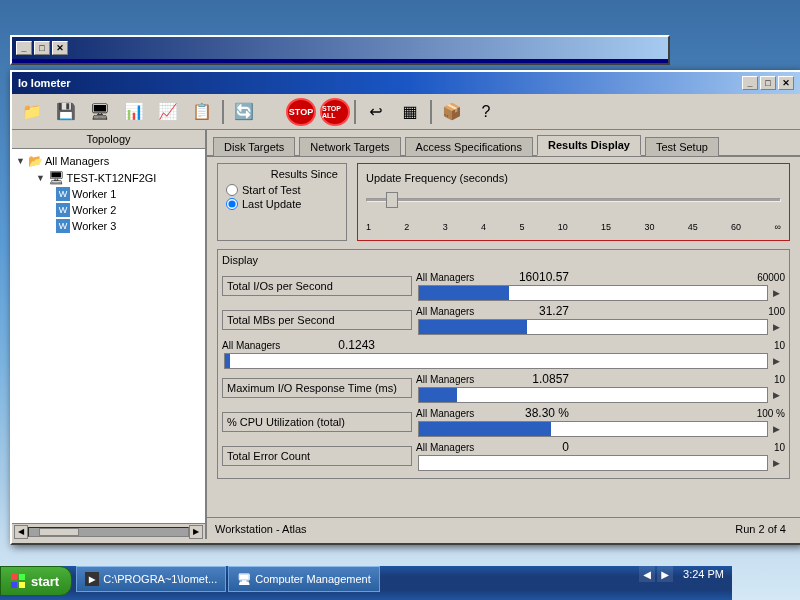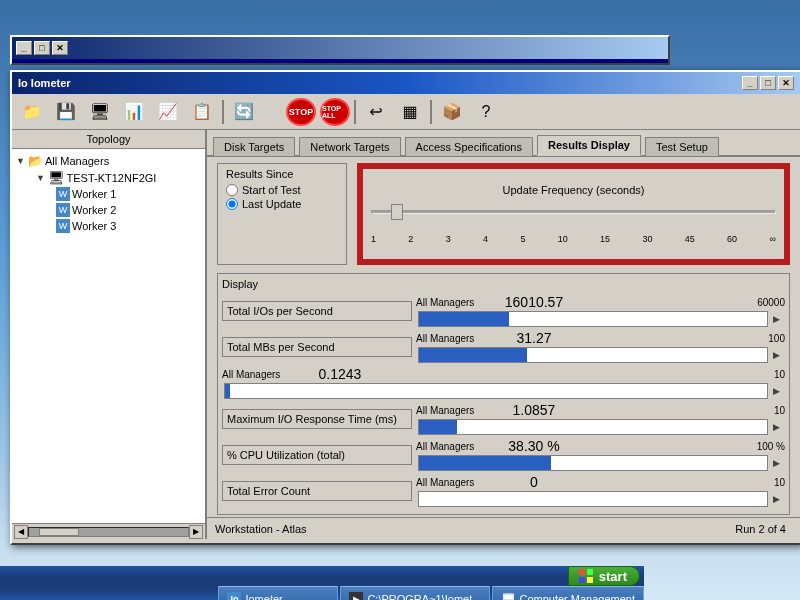--- a/index.html
+++ b/index.html
@@ -19,27 +19,26 @@
       height: 600px;
       background: linear-gradient(180deg, #3a6ea5 0%, #5b9bd5 40%, #7ab3e0 60%, #a8cce8 80%, #c5ddf0 90%, #d4e8f5 100%);
       position: relative;
     }
 
     
     .taskbar {
       position: absolute;
       bottom: 0;
       left: 0;
-      width: 644px;
+      width: 732px;
       height: 34px;
       background: linear-gradient(180deg, #2054a0 0%, #1a3d7a 30%, #1a3d7a 70%, #2054a0 100%);
       display: flex;
-      align-items: flex-end;
+      align-items: flex-start;
       z-index: 100;
-      flex-direction: column;
     }
 
     .start-button {
       height: 30px;
       background: linear-gradient(180deg, #4aaf3a 0%, #3a9a2a 50%, #2d8a20 100%);
       border: 1px solid #1a6010;
       border-radius: 0 12px 12px 0;
       padding: 0 12px 0 8px;
       display: flex;
       align-items: center;
@@ -364,24 +363,23 @@
       gap: 4px;
       margin: 2px 0;
     }
 
     .radio-input {
       width: 12px;
       height: 12px;
     }
 
     .update-freq-section {
-      border: 6px solid #b91c1c;
-      padding: 15px 8px;
+      border: 1px solid #b91c1c;
+      padding: 8px 8px;
       flex: 1;
-      text-align: center;
     }
 
     .update-freq-title {
       font-size: 11px;
       margin-bottom: 4px;
     }
 
     .slider-container {
       position: relative;
       height: 30px;
@@ -447,23 +445,23 @@
       align-items: center;
     }
 
     .metric-manager {
       font-size: 10px;
       width: 80px;
       color: #000;
     }
 
     .metric-value {
-      font-size: 14px;
+      font-size: 12px;
       width: 70px;
-      text-align: center;
+      text-align: right;
     }
 
     .metric-bar-container {
       flex: 1;
       height: 16px;
       background: white;
       border: 1px solid #808080;
       position: relative;
       margin: 0 2px;
     }
@@ -659,21 +657,21 @@
           <div class="tab active">Results Display</div>
           <div class="tab">Test Setup</div>
         </div>
 
         <div class="results-content">
 
           <div class="results-since-section">
 
 
             <div style="border: 1px solid #808080; padding: 4px 8px; background: #d4d0c8; min-width: 130px;">
-              <div style="text-align:left; font-size:11px; margin-bottom:4px;">Results Since</div>
+              <div style="text-align:right; font-size:11px; margin-bottom:4px;">Results Since</div>
               <div class="radio-item">
                 <input type="radio" name="results_since" class="radio-input" style="">
                 <label>Start of Test</label>
               </div>
               <div class="radio-item">
                 <input type="radio" name="results_since" class="radio-input" checked="" style="">
                 <label>Last Update</label>
               </div>
             </div>
 
@@ -824,24 +822,20 @@
           <rect x="9" y="1" width="6" height="6" fill="#44ff44"></rect>
           <rect x="1" y="9" width="6" height="6" fill="#4444ff"></rect>
           <rect x="9" y="9" width="6" height="6" fill="#ffff44"></rect>
         </svg>
       </div>
       <span>start</span>
     </div>
 
     <div class="taskbar-items">
       <div class="taskbar-item">
-        <div class="taskbar-item-icon">Io</div>
-        <span>Iometer</span>
-      </div>
-      <div class="taskbar-item">
         <div class="taskbar-item-icon" style="background:#333; font-size:8px;">▶</div>
         <span>C:\PROGRA~1\Iomet...</span>
       </div>
       <div class="taskbar-item">
         <div class="taskbar-item-icon" style="font-size:11px; background:transparent;">🖥</div>
         <span>Computer Management</span>
       </div>
     </div>
 
     <div class="taskbar-right">

